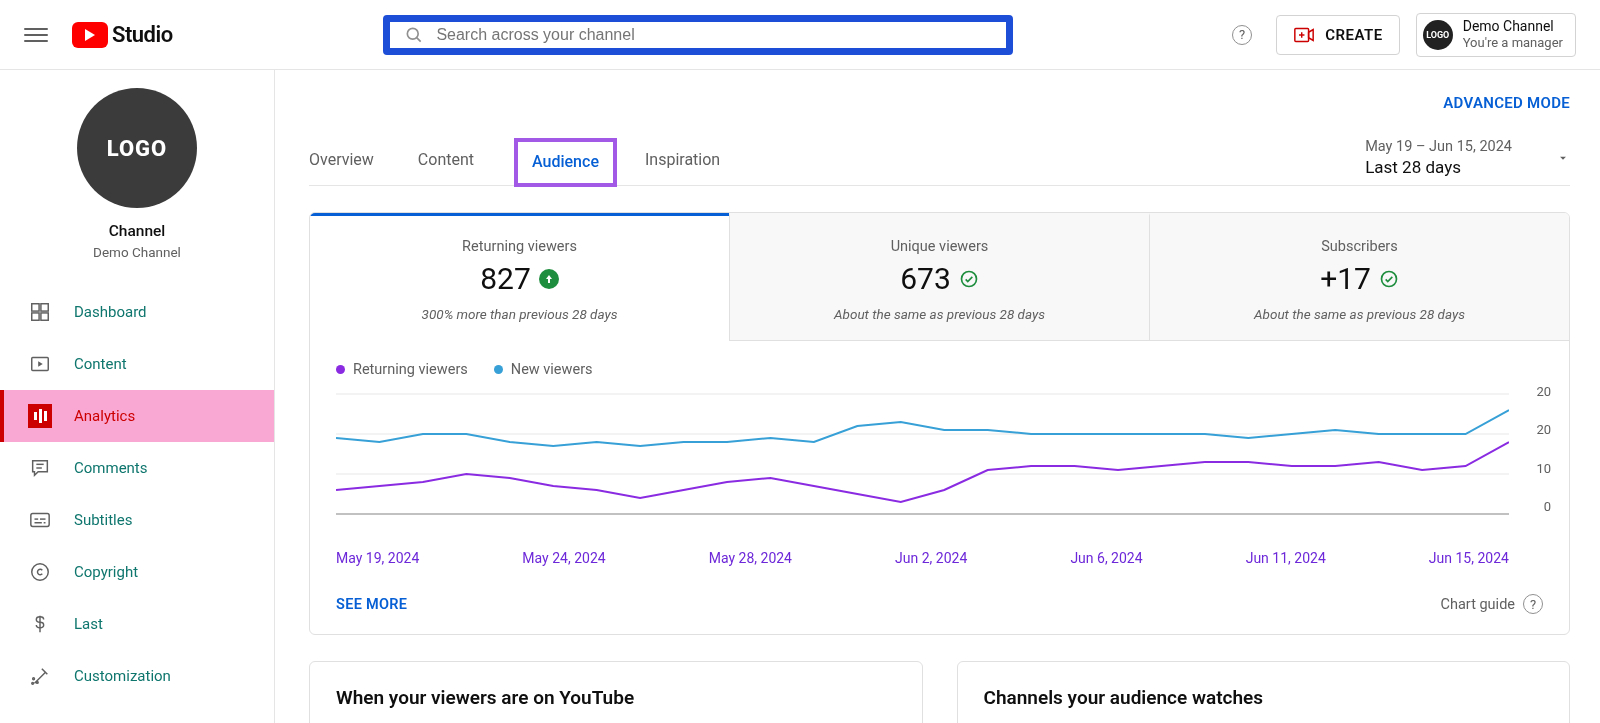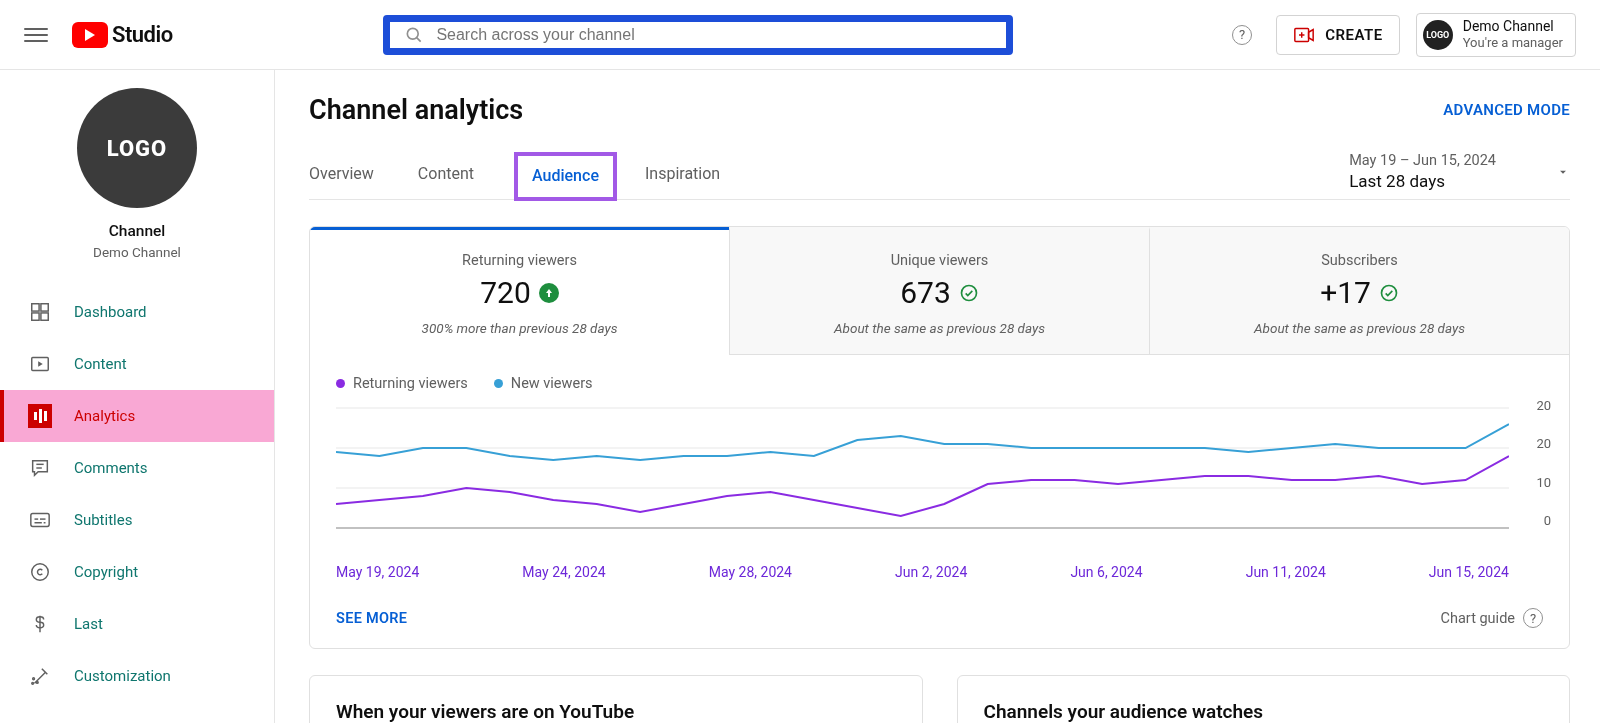--- a/index.html
+++ b/index.html
@@ -39,21 +39,21 @@
   .nav-item.active .nv-icon.analytics-ico{ background:#cc0000;}
   .analytics-ico{ background:#606060; width:22px; height:22px; display:flex; align-items:flex-end; justify-content:center; gap:2px; padding:3px;}
   .analytics-ico span{ width:3px; background:#fff;}
   .main{ flex:1; padding:24px 30px 0 34px;}
   .title-row{ display:flex; align-items:center;}
   .page-title{ font-size:27px; font-weight:600;}
   .adv{ margin-left:auto; color:#065fd4; font-weight:600; font-size:15px; letter-spacing:.3px; cursor:pointer;}
   .tabs-row{ display:flex; align-items:flex-end; margin-top:26px; border-bottom:1px solid #e5e5e5;}
   .tab{ padding:0 0 16px; margin-right:44px; font-size:16px; color:#606060; cursor:pointer; position:relative;}
   .tab.highlighted{ color:#065fd4; font-weight:500; border:4px solid #a259e6; padding:10px 14px 12px; margin-right:28px; margin-bottom:-2px; margin-left:-4px;}
-  .date-box{ margin-left:auto; padding-bottom:8px; display:flex; align-items:center; gap:60px; cursor:pointer;}
+  .date-box{ margin-left:auto; padding-bottom:8px; display:flex; align-items:center; gap:44px; cursor:pointer;}
   .date-box .d1{ font-size:14.5px; color:#606060;}
   .date-box .d2{ font-size:17px; color:#0f0f0f; margin-top:2px;}
   .date-arrow{ color:#606060;}
   .card{ border:1px solid #e0e0e0; border-radius:6px; margin-top:26px; overflow:hidden;}
   .metrics{ display:flex;}
   .metric{ flex:1; text-align:center; padding:22px 10px 18px; border-top:3px solid transparent;}
   .metric.selected{ border-top-color:#065fd4;}
   .metric:not(.selected){ background:#f8f8f8; border-bottom:1px solid #e0e0e0;}
   .metric + .metric{ border-left:1px solid #e0e0e0;}
   .metric .m-label{ font-size:14.5px; color:#606060;}
@@ -211,21 +211,20 @@
               <circle cx="9" cy="19" r="1"></circle>
             </svg>
           </div>
         <span>Customization</span>
       </div>
     </div>
   </div>
 
   <div class="main">
     <div class="title-row">
-      <div class="page-title">Channel analytics</div>
       <div class="adv">ADVANCED MODE</div>
     </div>
 
     <div class="tabs-row">
       <div class="tab">Overview</div>
       <div class="tab">Content</div>
       <div class="tab highlighted">Audience</div>
       <div class="tab">Inspiration</div>
       <div class="date-box">
         <div>
@@ -236,21 +235,21 @@
             <path d="M7 10l5 5 5-5z"></path>
           </svg>
       </div>
     </div>
 
     <div class="card">
       <div class="metrics">
         <div class="metric selected">
           <div class="m-label">Returning viewers</div>
           <div class="m-row">
-            <span class="m-val">720</span>
+            <span class="m-val">827</span>
             <span class="trend-up">
                 <svg width="12" height="12" viewBox="0 0 24 24" fill="#fff">
                   <path d="M12 4l6 8h-4v8h-4v-8H6z"></path>
                 </svg>
               </span>
           </div>
           <div class="m-sub">300% more than previous 28 days</div>
         </div>
         <div class="metric">
           <div class="m-label">Unique viewers</div>

